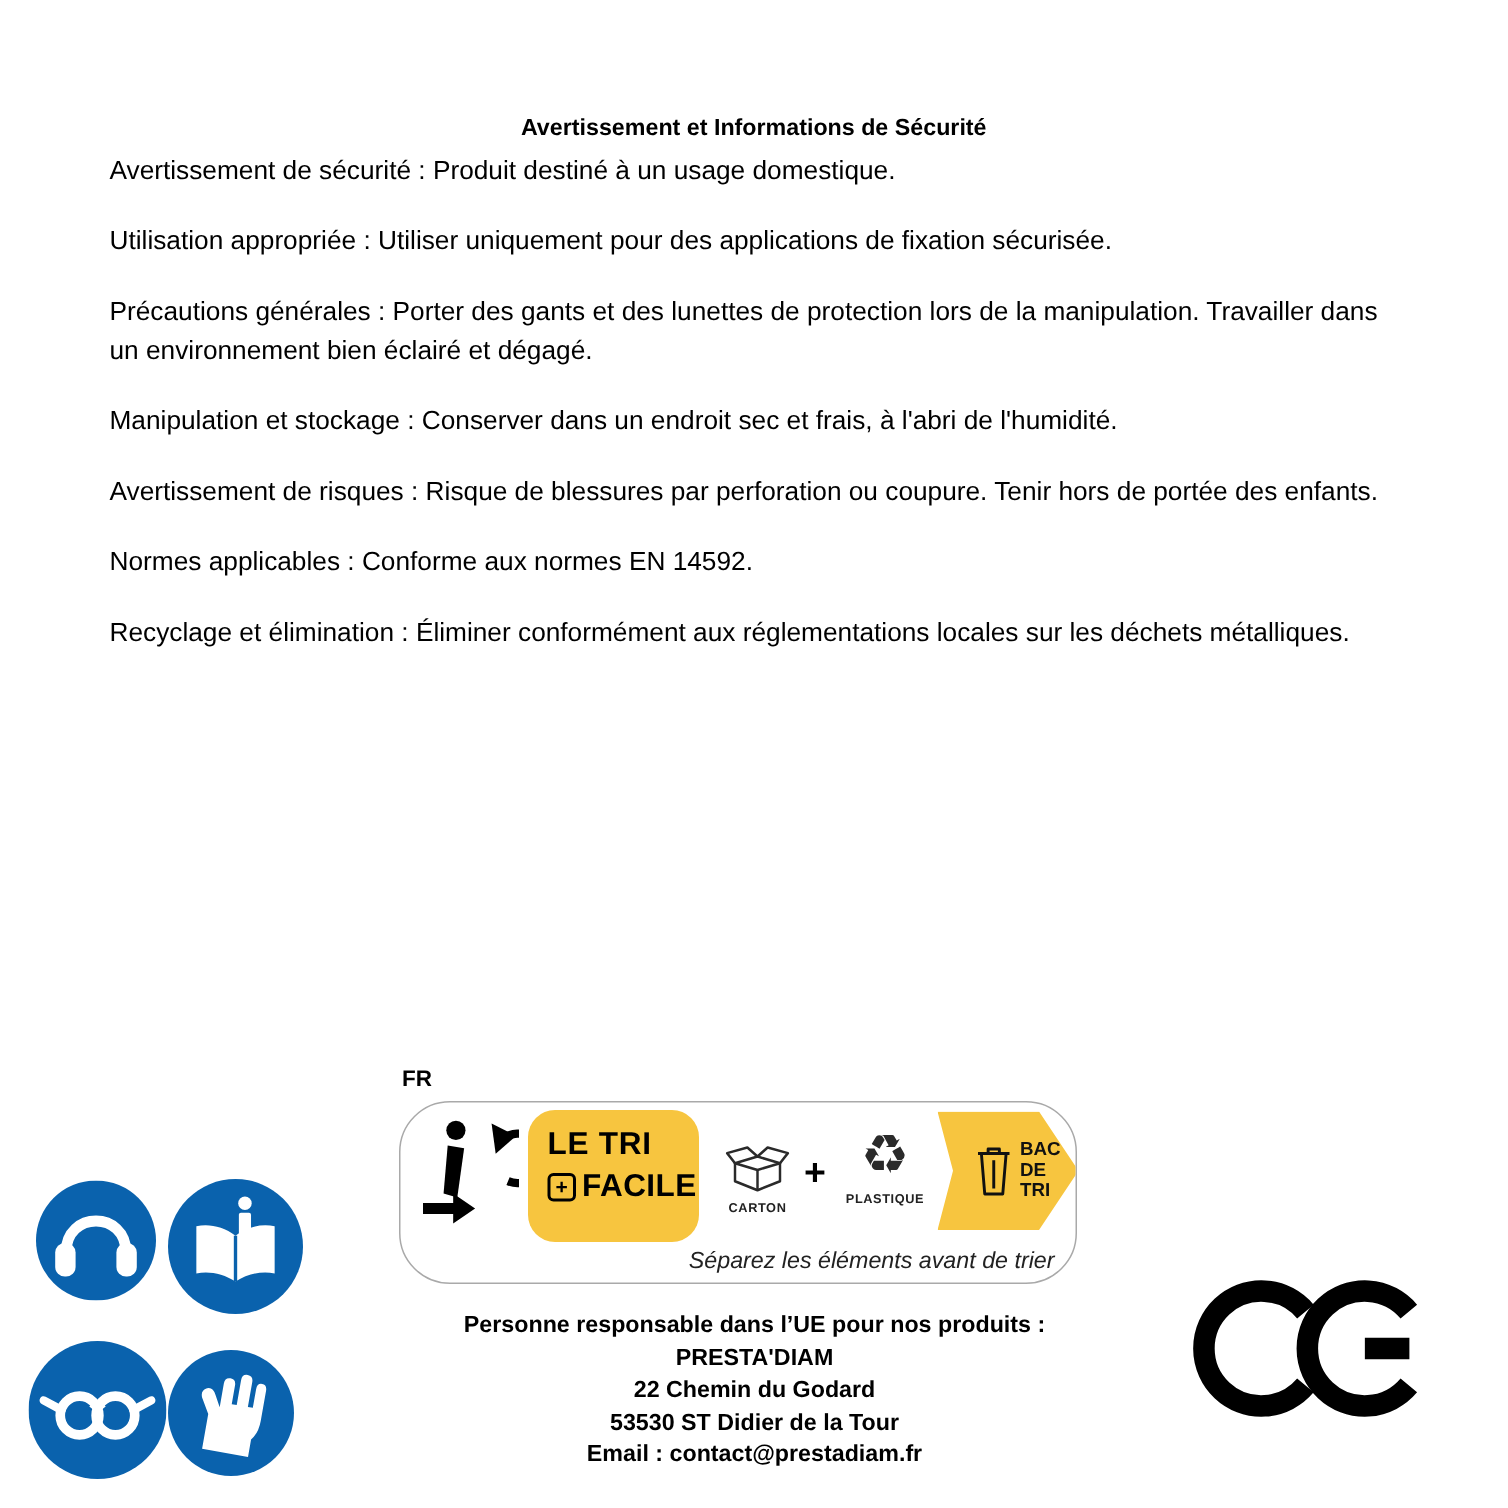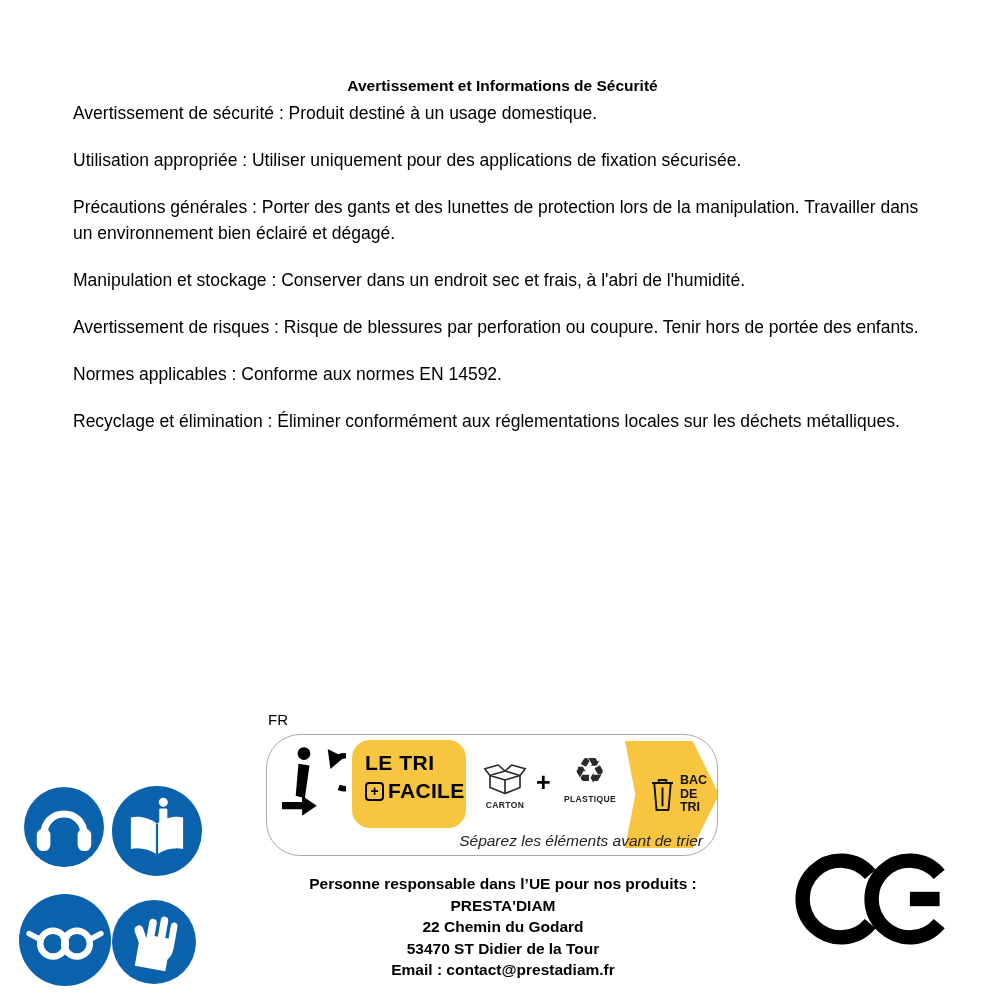--- a/index.html
+++ b/index.html
@@ -20,21 +20,21 @@
 
   
   .m-icon { position:absolute; }
   .m-ear     { left:24px;  top:787px; width:80px; height:80px; }
   .m-book    { left:112px; top:786px; width:90px; height:90px; }
   .m-goggles { left:19px;  top:894px; width:92px; height:92px; }
   .m-glove   { left:112px; top:900px; width:84px; height:84px; }
   .m-icon svg { width:100%; height:100%; display:block; }
 
   
-  .fr-label { position:absolute; left:268px; top:711px; font-size:15px; font-weight:normal; }
+  .fr-label { position:absolute; left:268px; top:711px; font-size:15px; font-weight:bold; }
   .pill {
     position:absolute; left:266px; top:734px; width:452px; height:122px;
     background:#fff; border:1.5px solid #a9a9a9; border-radius:34px; overflow:hidden;
   }
   .triman { position:absolute; left:15px; top:9px; width:64px; height:74px; }
   .tri-blob {
     position:absolute; left:85px; top:5px; width:114px; height:88px;
     background:#f7c53f; border-radius:18px; padding:11px 0 0 13px;
   }
   .tri-line1 { font-size:21px; font-weight:bold; letter-spacing:.5px; }
@@ -46,21 +46,21 @@
   }
   .facile { font-size:21px; font-weight:bold; letter-spacing:.3px; }
   .material { position:absolute; text-align:center; }
   .mat-carton { left:208px; top:20px; width:60px; }
   .mat-plastique { left:290px; top:14px; width:66px; }
   .material .pict { height:42px; display:flex; align-items:flex-end; justify-content:center; }
   .material .lbl { font-size:8.5px; font-weight:bold; letter-spacing:.4px; margin-top:3px; color:#222; }
   .recycle-glyph { font-family:"DejaVu Sans", sans-serif; font-size:36px; line-height:40px; color:#2a2a2a; }
   .sep-plus { position:absolute; left:269px; top:33px; font-size:25px; font-weight:bold; }
   .bin-arrow {
-    position:absolute; left:358px; top:6px; width:94px; height:107px; background:#f7c53f;
+    position:absolute; left:358px; top:6px; width:94px; height:79px; background:#f7c53f;
     clip-path:polygon(0 0, 72% 0, 100% 50%, 72% 100%, 0 100%, 11% 50%);
     display:flex; align-items:center; justify-content:center; gap:4px; padding-left:12px;
   }
   .bin-text { font-size:12.5px; font-weight:bold; line-height:1.08; color:#111; }
   .tagline {
     position:absolute; right:14px; top:97px;
     font-style:italic; font-weight:normal; font-size:15.5px; color:#222;
   }
 
   .responsible {
@@ -184,21 +184,21 @@
       </div>
     </div>
 
     <div class="tagline">Séparez les éléments avant de trier</div>
   </div>
 
   <div class="responsible">
     <div>Personne responsable dans l’UE pour nos produits :</div>
     <div>PRESTA'DIAM</div>
     <div>22 Chemin du Godard</div>
-    <div>53470 ST Didier de la Tour</div>
+    <div>53530 ST Didier de la Tour</div>
     <div>Email : contact@prestadiam.fr</div>
   </div>
 
   <div class="ce">
     <svg viewBox="0 0 165 112">
       <g stroke="#000" stroke-width="15" fill="none">
         <path d="M78.6 30.3 A40 40 0 1 0 78.6 81.7"></path>
         <path d="M150.6 30.3 A40 40 0 1 0 150.6 81.7"></path>
         <line x1="120" y1="56" x2="151" y2="56"></line>
       </g>

